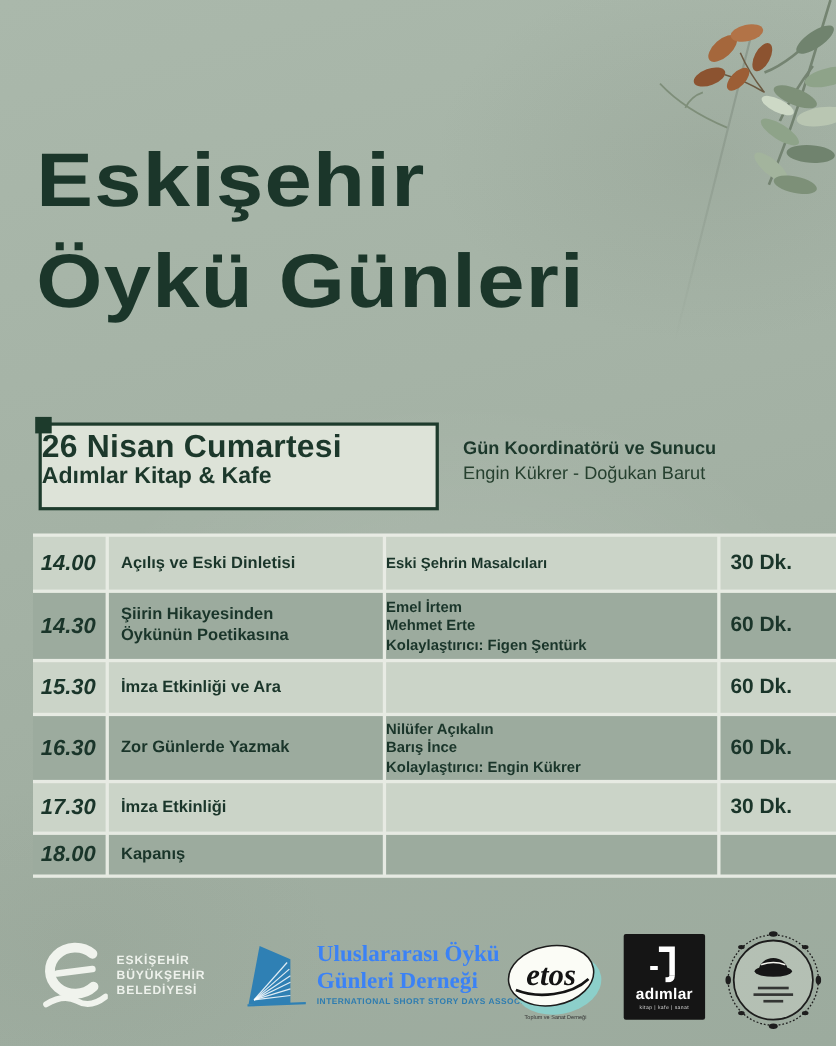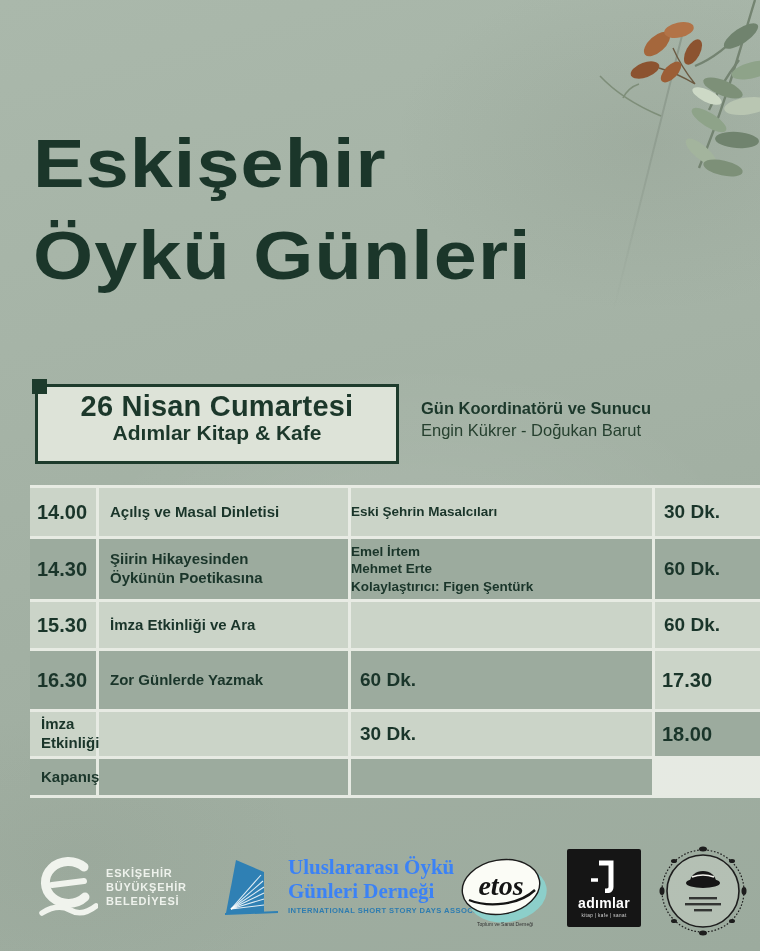--- a/index.html
+++ b/index.html
@@ -16,37 +16,37 @@
   .vein{position:absolute;left:648px;top:18px;width:1.5px;height:300px;
     background:linear-gradient(rgba(92,104,92,.35),rgba(92,104,92,0));transform:rotate(14deg);}
   .leaves{position:absolute;top:0;right:0;}
 
   
   .title{position:absolute;left:33px;top:118px;font-weight:800;font-size:69px;line-height:1.33;
     letter-spacing:1px;color:#1b362a;transform:scaleX(1.12);transform-origin:left top;white-space:nowrap;}
 
   
   .date-box{position:absolute;left:35px;top:384px;width:364px;height:80px;background:#dde3d8;
-    border:3px solid #1d3b2c;box-sizing:border-box;text-align:center;}
+    border:3px solid #1d3b2c;box-sizing:border-box;text-align:left;}
   .corner-square{position:absolute;left:-6px;top:-8px;width:15px;height:15px;background:#1d3b2c;}
   .date-line{font-size:29px;font-weight:800;letter-spacing:.2px;color:#1c382b;margin-top:3px;}
   .venue-line{font-size:21px;font-weight:800;color:#1c382b;margin-top:-2px;}
   .coordinator{position:absolute;left:421px;top:397px;line-height:1.35;}
   .coord-label{font-size:16.5px;font-weight:800;color:#1c382b;}
   .coord-names{font-size:16.5px;font-weight:400;color:#26402f;}
 
   
   .schedule{position:absolute;left:30px;top:485px;width:730px;
     display:grid;grid-template-columns:66px 249px 301px 1fr;
     grid-template-rows:48px 60px 46px 58px 44px 36px;
     gap:3px;background:rgba(240,243,236,0.88);padding:3px 0;}
   .cell{display:flex;flex-direction:column;justify-content:center;box-sizing:border-box;color:#1a352a;}
   .row-light{background:#cbd4c8;}
   .row-dark{background:#9cab9e;}
-  .cell.time{font-size:20px;font-weight:800;padding-left:7px;}
+  .cell.time{font-size:20px;font-weight:800;padding-left:7px;font-style:italic;}
   .cell.event{font-size:15px;font-weight:700;padding-left:11px;line-height:1.25;}
   .cell.people{font-size:13.5px;font-weight:700;padding-left:0;line-height:1.3;}
   .cell.duration{font-size:19px;font-weight:800;padding-left:9px;}
 
   
   .footer{position:absolute;left:0;top:843px;width:760px;height:95px;}
   .muni{position:absolute;left:34px;top:8px;display:flex;align-items:center;}
   .muni-text{margin-left:8px;color:#eef2ec;font-weight:700;font-size:11px;line-height:1.3;letter-spacing:.8px;}
   .assoc{position:absolute;left:221px;top:12px;display:flex;align-items:flex-start;}
   .assoc-text{margin-left:9px;}
@@ -107,21 +107,21 @@
   <div class="coord-label">Gün Koordinatörü ve Sunucu</div>
   <div class="coord-names">Engin Kükrer - Doğukan Barut</div>
 </div>
 
 <div class="schedule">
 
   <div class="cell time row-light">
       <div>14.00</div>
     </div>
   <div class="cell event row-light">
-      <div>Açılış ve Masal Dinletisi</div>
+      <div>Açılış ve Eski Dinletisi</div>
     </div>
   <div class="cell people row-light">
       <div>Eski Şehrin Masalcıları</div>
     </div>
   <div class="cell duration row-light">
       <div>30 Dk.</div>
     </div>
 
   <div class="cell time row-dark">
       <div>14.30</div>
@@ -148,20 +148,25 @@
   <div class="cell people row-light"></div>
   <div class="cell duration row-light">
       <div>60 Dk.</div>
     </div>
 
   <div class="cell time row-dark">
       <div>16.30</div>
     </div>
   <div class="cell event row-dark">
       <div>Zor Günlerde Yazmak</div>
+    </div>
+  <div class="cell people row-dark">
+      <div>Nilüfer Açıkalın</div>
+      <div>Barış İnce</div>
+      <div>Kolaylaştırıcı: Engin Kükrer</div>
     </div>
   <div class="cell duration row-dark">
       <div>60 Dk.</div>
     </div>
 
   <div class="cell time row-light">
       <div>17.30</div>
     </div>
   <div class="cell event row-light">
       <div>İmza Etkinliği</div>

